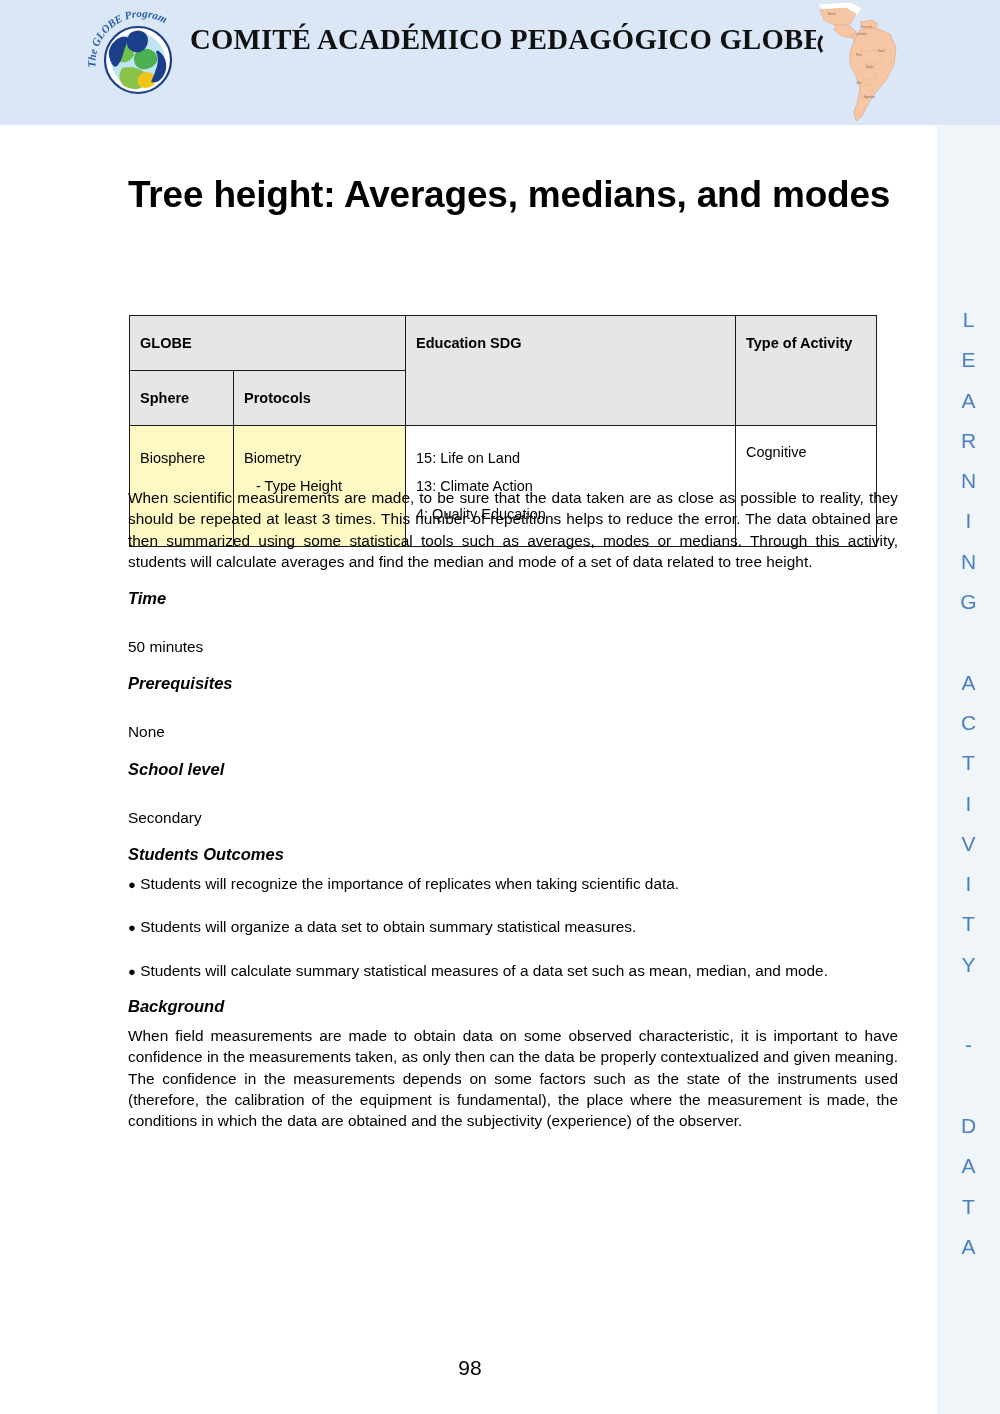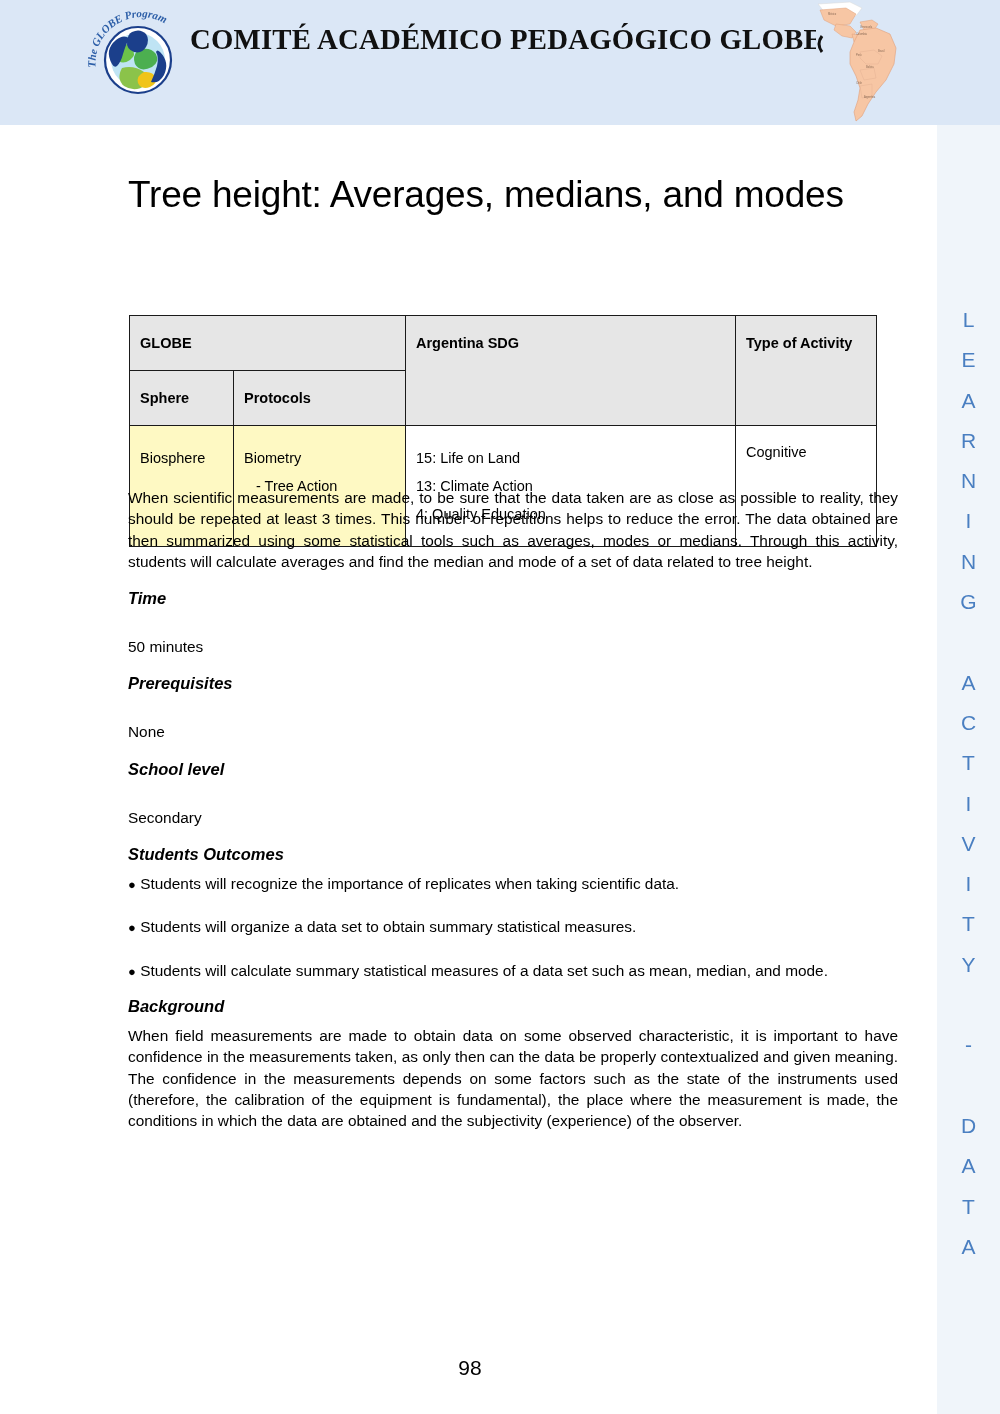--- a/index.html
+++ b/index.html
@@ -82,21 +82,21 @@
     position: absolute;
     top: 125px; left: 0;
     width: 937px;
     padding: 0;
   }
   .doc-title {
     position: absolute;
     left: 128px; top: 45px;
     width: 770px;
     font-size: 37px;
-    font-weight: 400;
+    font-weight: 700;
     line-height: 50px;
     color: #000000;
     text-align: justify;
     text-align-last: left;
     letter-spacing: -0.2px;
   }
 
   
   .info-table {
     position: absolute;
@@ -269,32 +269,32 @@
     <table class="info-table">
       <colgroup>
         <col class="col-sphere">
           <col class="col-proto">
           <col class="col-sdg">
           <col class="col-type">
       </colgroup>
       <tbody>
         <tr>
           <td class="th-cell th-globe" colspan="2">GLOBE</td>
-          <td class="th-cell td-mid" rowspan="2">Argentina SDG</td>
+          <td class="th-cell td-mid" rowspan="2">Education SDG</td>
           <td class="th-cell td-mid" rowspan="2">Type of Activity</td>
         </tr>
         <tr>
           <td class="th-cell th-sub">Sphere</td>
           <td class="th-cell th-sub">Protocols</td>
         </tr>
         <tr>
           <td class="td-green td-body">Biosphere</td>
           <td class="td-green td-body">
             <span class="cell-line">Biometry</span>
-            <span class="cell-line cell-indent">- Tree Action</span>
+            <span class="cell-line cell-indent">- Type Height</span>
           </td>
           <td class="td-body">
             <span class="cell-line">15: Life on Land</span>
             <span class="cell-line">13: Climate Action</span>
             <span class="cell-line">4: Quality Education</span>
           </td>
           <td class="td-mid">Cognitive</td>
         </tr>
       </tbody>
     </table>

